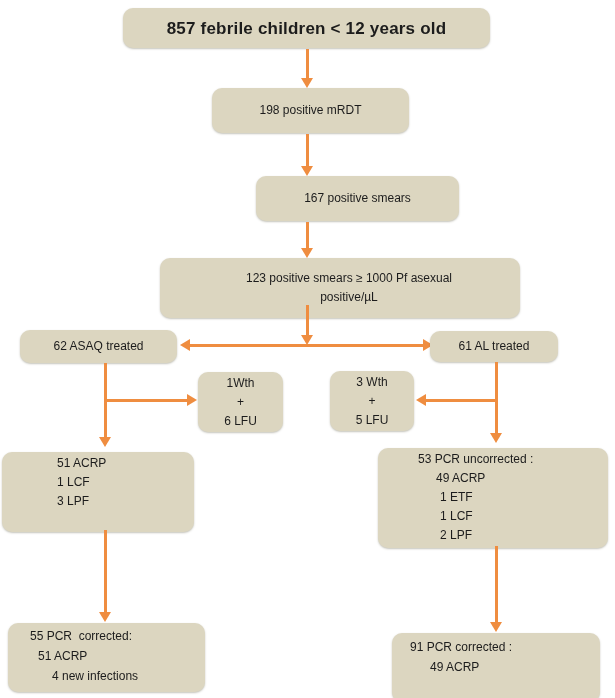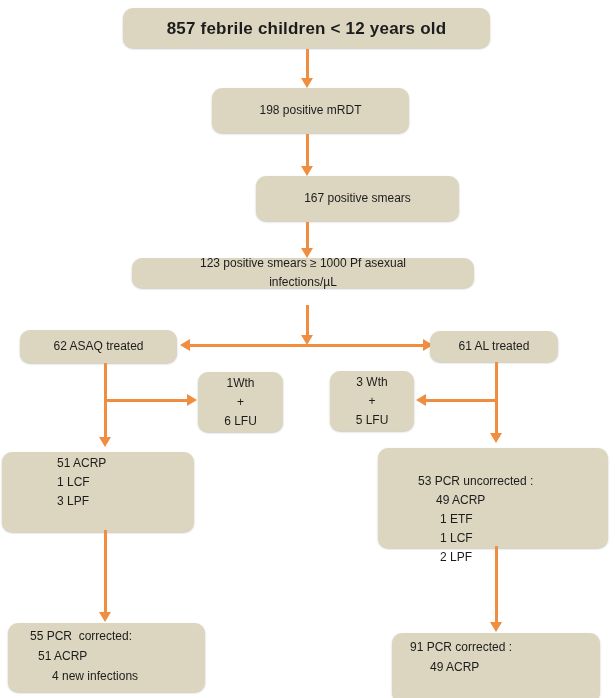--- a/index.html
+++ b/index.html
@@ -59,23 +59,23 @@
 
   <div class="node center" style="left:212px; top:176px; width:203px; height:45px;margin-left:44px;">
     <div class="ln">167 positive smears</div>
   </div>
 
   <div>
     <div class="shaft-v" style="left:306px; top:222px; height:26px;"></div>
     <div class="head-down" style="left:301px; top:248px;"></div>
   </div>
 
-  <div class="node center" style="left:132px; top:258px; width:342px; height:30px;">
+  <div class="node center" style="left:160px; top:258px; width:342px; height:60px;padding-left:18px;">
     <div class="ln">123 positive smears ≥ 1000 Pf asexual</div>
-    <div class="ln">infections/µL</div>
+    <div class="ln">positive/µL</div>
   </div>
 
   <div>
     <div class="shaft-v" style="left:306px; top:305px; height:31px;"></div>
     <div class="head-down" style="left:301px; top:335px;"></div>
     <div class="shaft-h" style="left:189px; top:344px; width:235px;"></div>
     <div class="head-left" style="left:180px; top:339px;"></div>
     <div class="head-right" style="left:423px; top:339px;"></div>
   </div>
 
@@ -110,21 +110,21 @@
     <div class="ln">+</div>
     <div class="ln">5 LFU</div>
   </div>
 
   <div class="node leftalign" style="left:2px; top:452px; width:192px; height:78px; padding-top:2px;">
     <div class="ln" style="padding-left:55px;">51 ACRP</div>
     <div class="ln" style="padding-left:55px;">1 LCF</div>
     <div class="ln" style="padding-left:55px;">3 LPF</div>
   </div>
   <div class="node leftalign" style="left:378px; top:448px; width:230px; height:98px; padding-top:2px;">
-    <div class="ln" style="padding-left:40px;margin-top:22px;">53 PCR uncorrected :</div>
+    <div class="ln" style="padding-left:40px;">53 PCR uncorrected :</div>
     <div class="ln" style="padding-left:58px;">49 ACRP</div>
     <div class="ln" style="padding-left:62px;">1 ETF</div>
     <div class="ln" style="padding-left:62px;">1 LCF</div>
     <div class="ln" style="padding-left:62px;">2 LPF</div>
   </div>
 
   <div>
     <div class="shaft-v" style="left:104px; top:530px; height:82px;"></div>
     <div class="head-down" style="left:99px; top:612px;"></div>
   </div>

